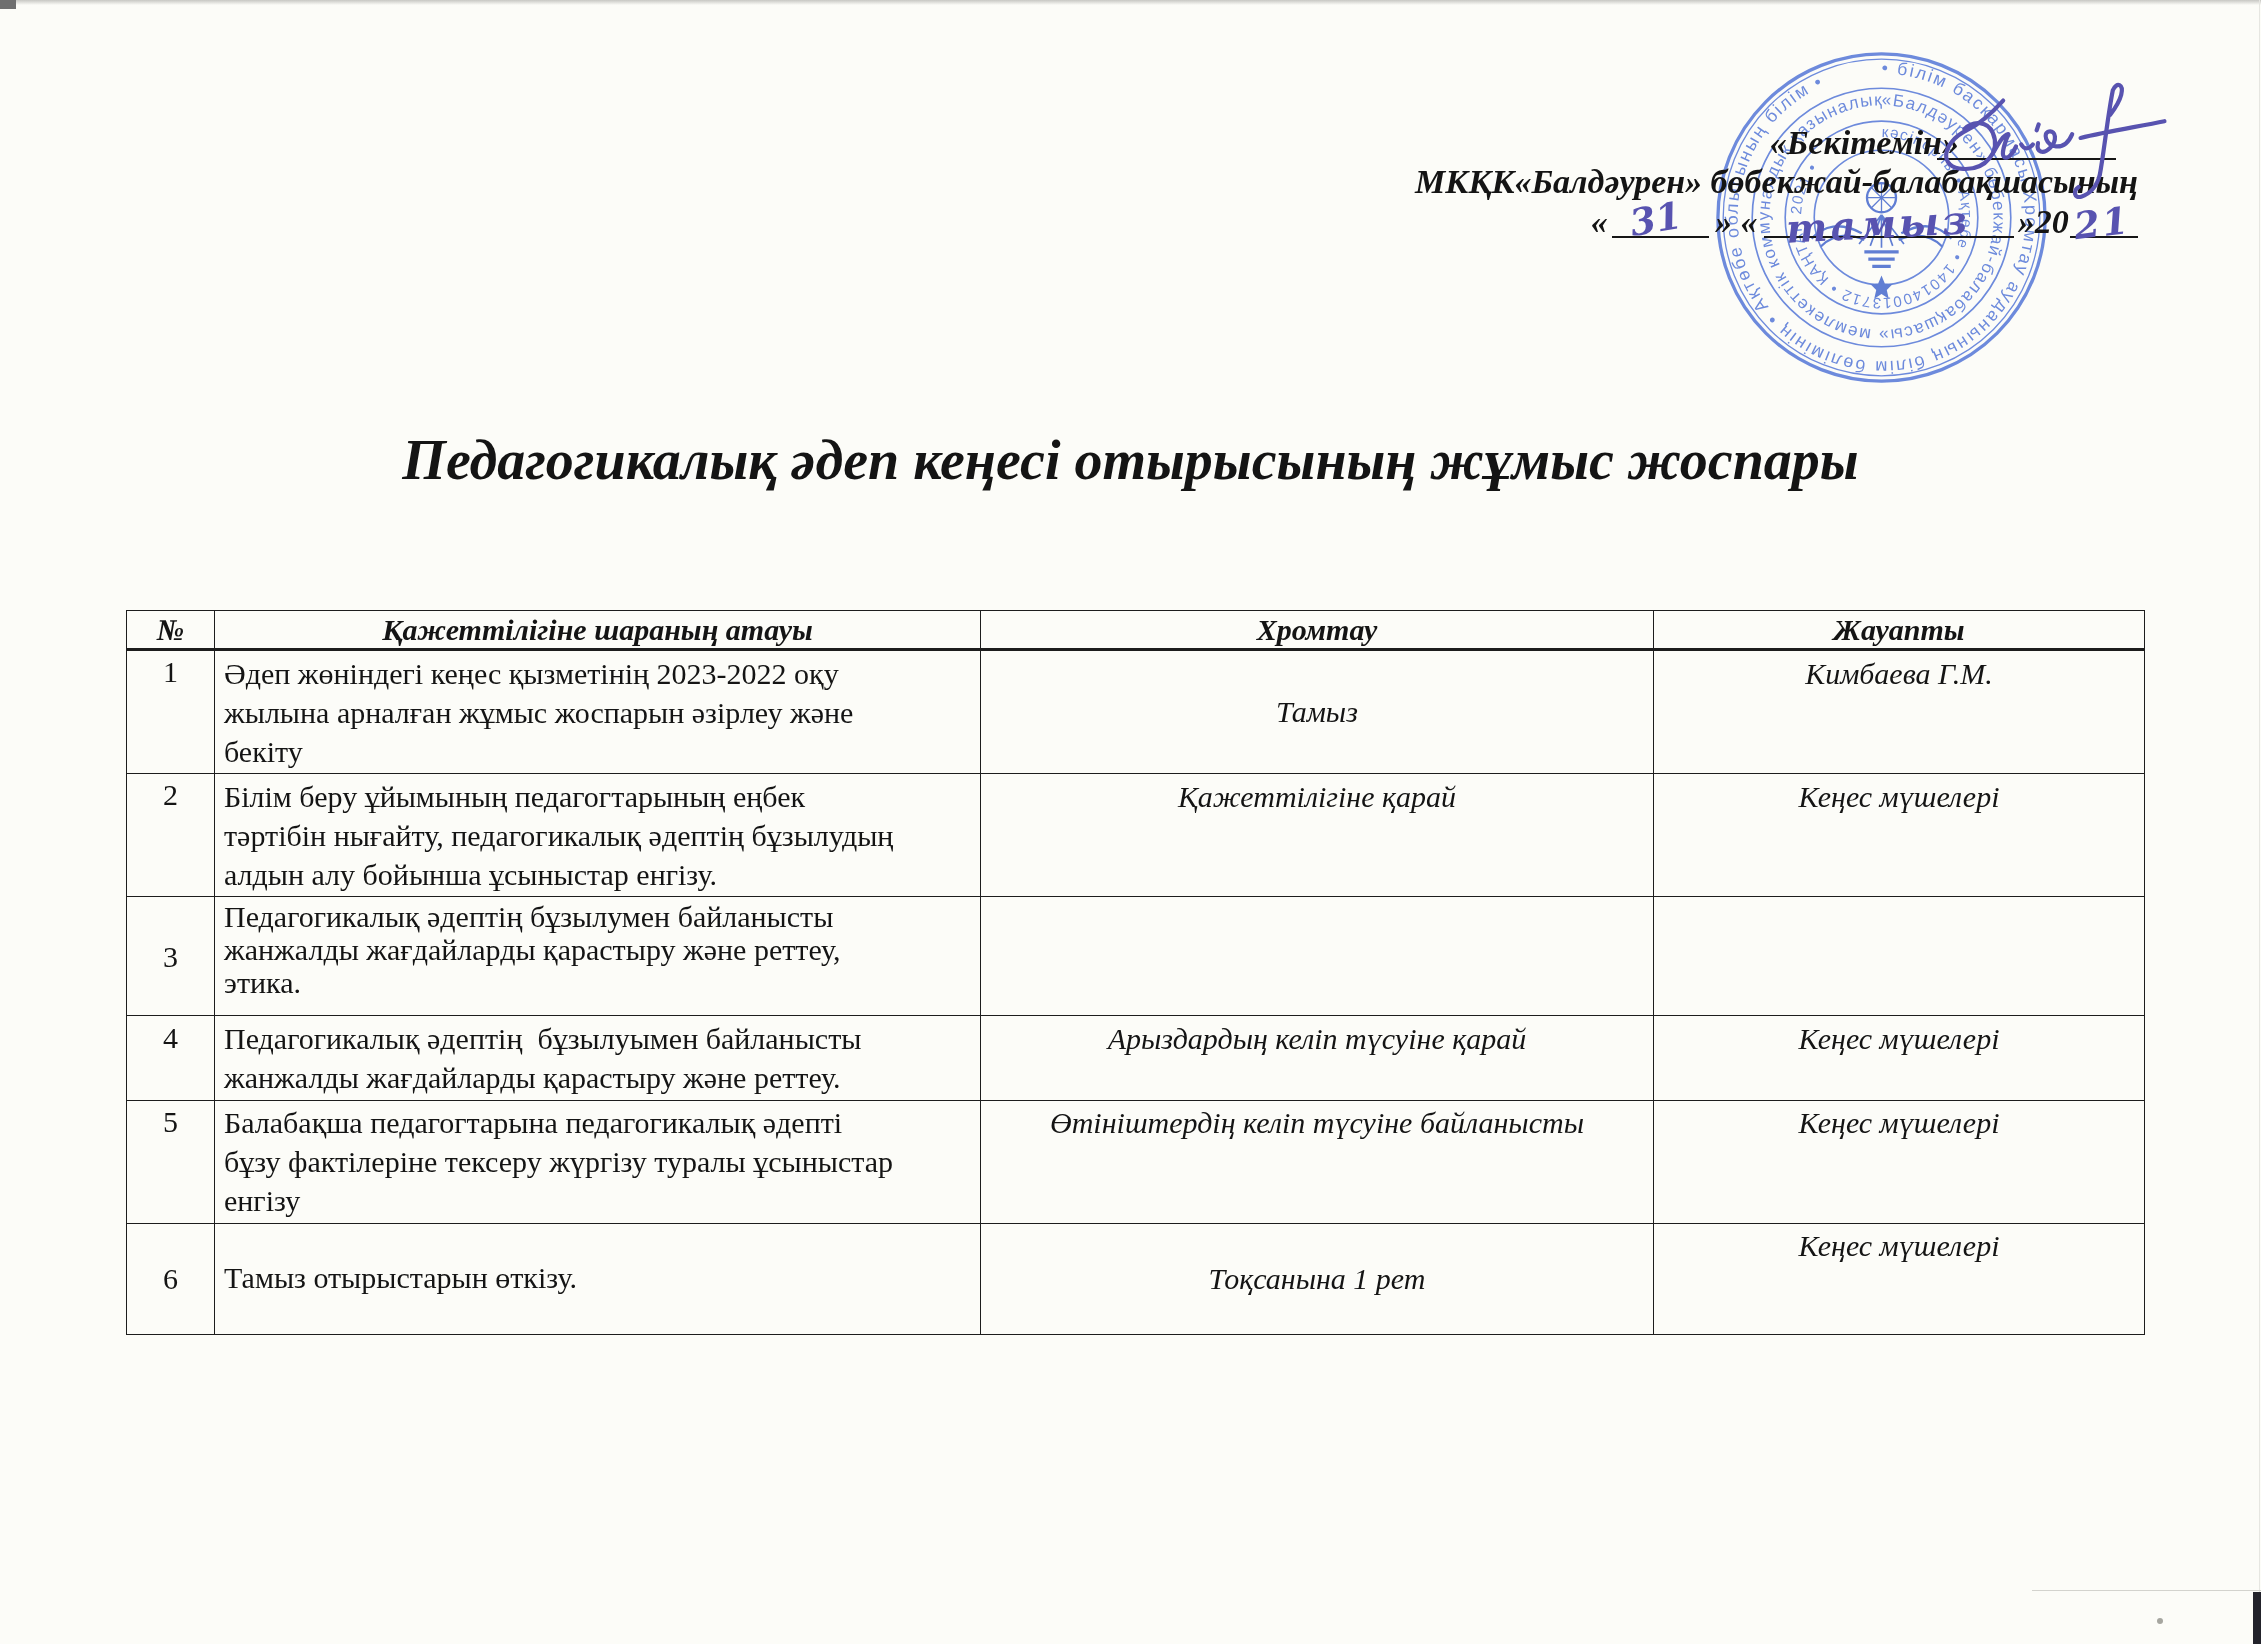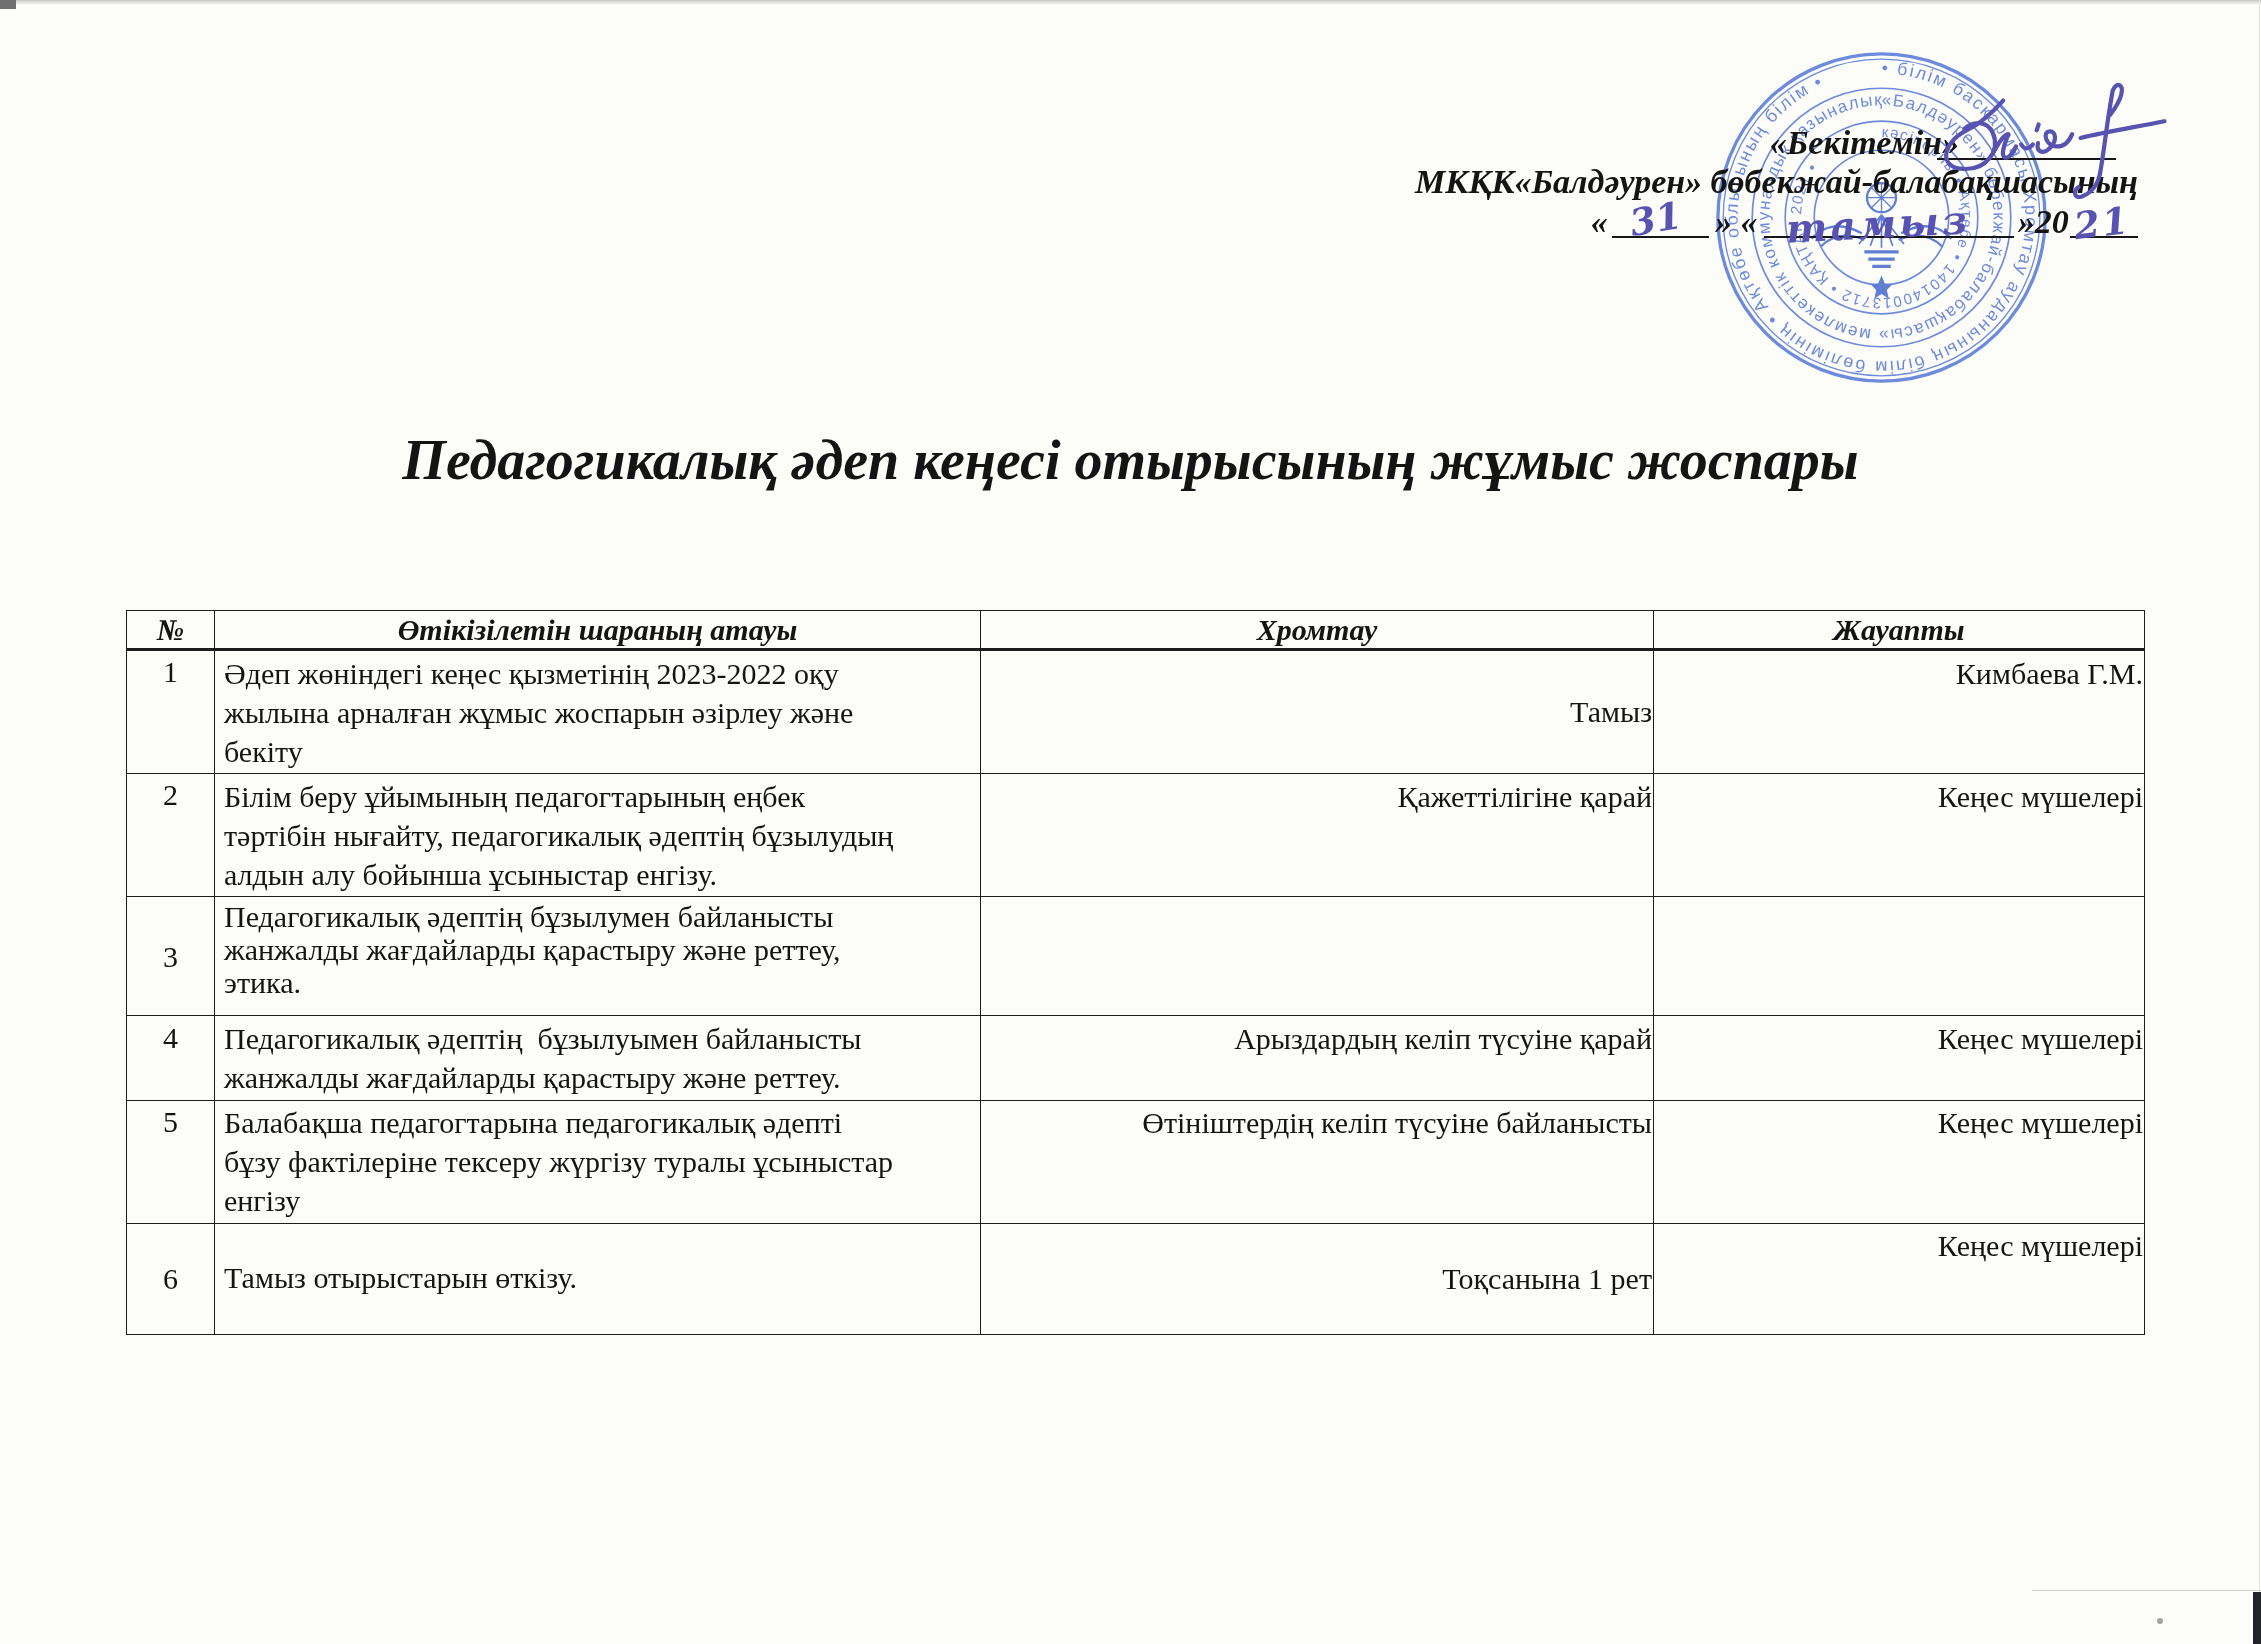--- a/index.html
+++ b/index.html
@@ -48,21 +48,21 @@
   table.plan col.c-num{width:88px;}
   table.plan col.c-name{width:766px;}
   table.plan col.c-time{width:673px;}
   table.plan col.c-resp{width:491px;}
   table.plan th,table.plan td{border:1.9px solid #1d1d1d;}
   table.plan thead th{height:37px;font-size:30px;font-weight:bold;font-style:italic;
     text-align:center;border-bottom-width:3.9px;padding:0;}
   table.plan td{font-size:30px;line-height:39px;vertical-align:top;}
   td.num{text-align:center;padding-top:1.3px;}
   td.name{padding:2.6px 26px 2.6px 9px;white-space:pre-wrap;}
-  td.time,td.resp{text-align:right;padding-top:2.6px;}
+  td.time,td.resp{text-align:center;padding-top:2.6px;font-style:italic;}
   tbody tr:nth-child(1){height:112px;}
   tbody tr:nth-child(2){height:118px;}
   tbody tr:nth-child(3){height:119px;}
   tbody tr:nth-child(4){height:76px;}
   tbody tr:nth-child(5){height:104px;}
   tbody tr:nth-child(6){height:111px;}
   tbody tr:nth-child(1) td.time{vertical-align:middle;padding-top:0;}
   tbody tr:nth-child(3) td.num{vertical-align:middle;}
   tbody tr:nth-child(3) td.name{line-height:33px;}
   tbody tr:nth-child(6) td.num,
@@ -138,21 +138,21 @@
   <table class="plan">
     <colgroup>
       <col class="c-num">
         <col class="c-name">
         <col class="c-time">
         <col class="c-resp">
     </colgroup>
     <thead>
       <tr>
         <th>№</th>
-        <th>Өтікізілетін шараның атауы</th>
+        <th>Қажеттілігіне шараның атауы</th>
         <th>Хромтау</th>
         <th>Жауапты</th>
       </tr>
     </thead>
     <tbody>
         <tr>
           <td class="num">1</td>
           <td class="name">Әдеп жөніндегі кеңес қызметінің 2023-2022 оқу
 жылына арналған жұмыс жоспарын әзірлеу және
 бекіту</td>

